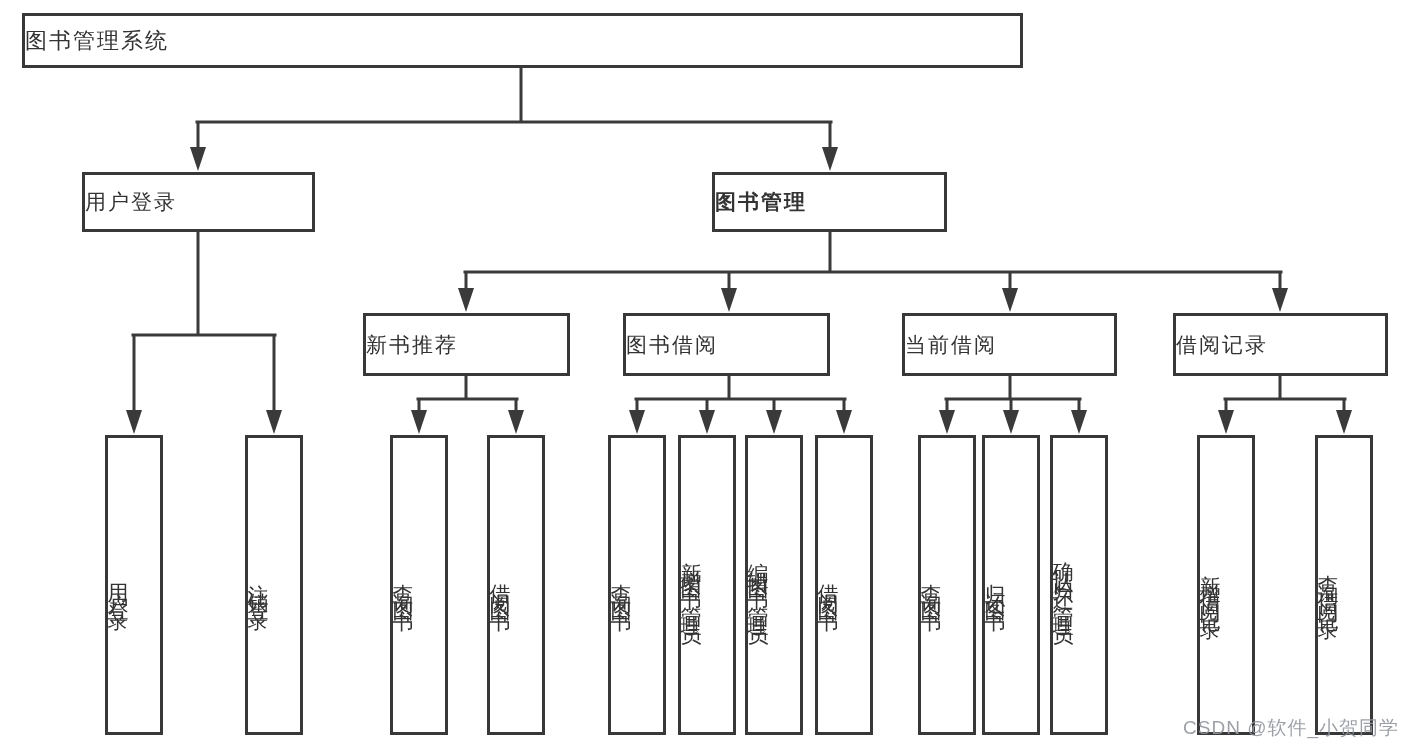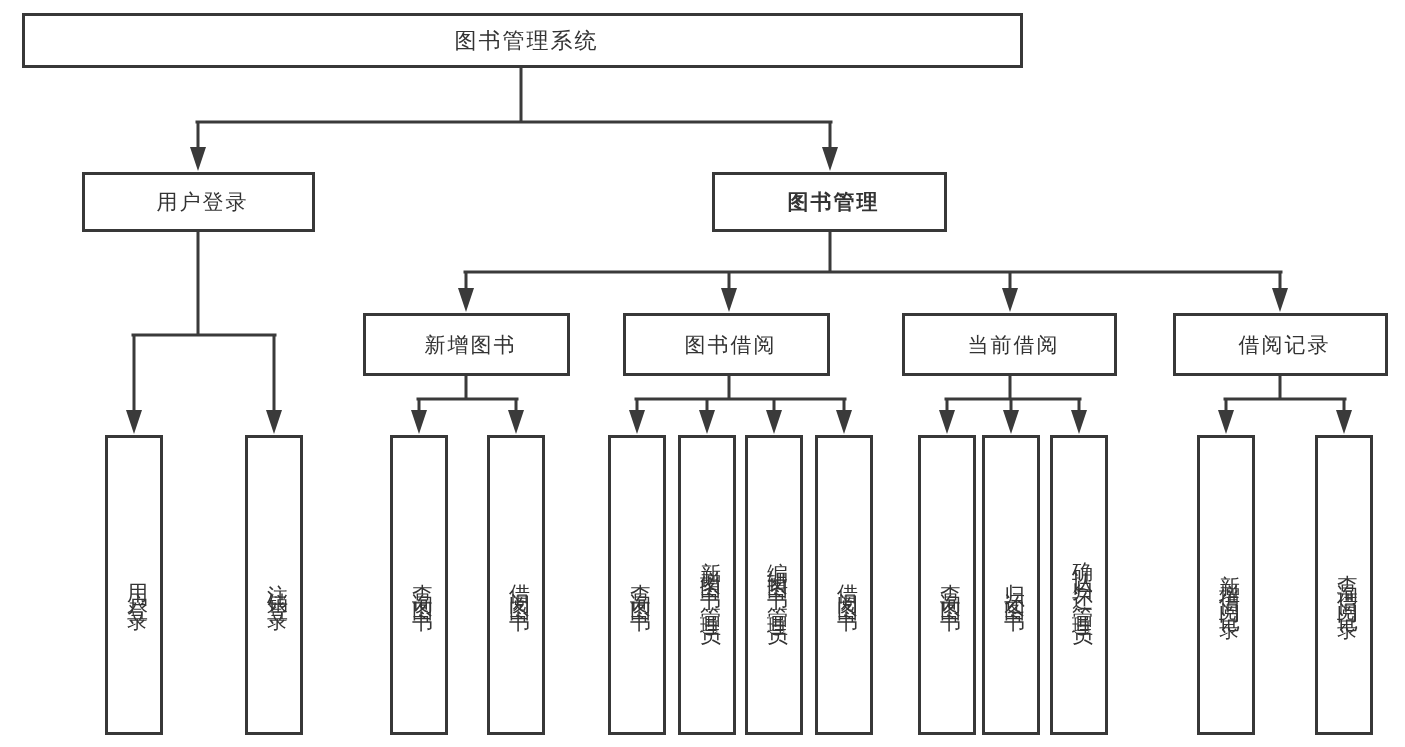--- a/index.html
+++ b/index.html
@@ -18,23 +18,22 @@
     z-index: 1;
   }
   .node {
     position: absolute;
     box-sizing: border-box;
     border: 3px solid #383838;
     background: #ffffff;
     color: #333333;
     display: flex;
     align-items: center;
-    justify-content: center;
+    justify-content: flex-start;
     z-index: 2;
-    padding-left: 8px;
   }
   .node.h span {
     font-size: 21px;
     letter-spacing: 2px;
     white-space: nowrap;
   }
   .node.root span { font-size: 22px; }
   .node.v span {
     writing-mode: vertical-rl;
     text-orientation: mixed;
@@ -106,21 +105,21 @@
   </div>
 
   <div class="node h" style="left:82px; top:172px; width:233px; height:60px;">
     <span>用户登录</span>
   </div>
   <div class="node h" style="left:712px; top:172px; width:235px; height:60px;font-weight:bold;">
     <span>图书管理</span>
   </div>
 
   <div class="node h" style="left:363px; top:313px; width:207px; height:63px;">
-    <span>新增图书</span>
+    <span>新书推荐</span>
   </div>
   <div class="node h" style="left:623px; top:313px; width:207px; height:63px;">
     <span>图书借阅</span>
   </div>
   <div class="node h" style="left:902px; top:313px; width:215px; height:63px;">
     <span>当前借阅</span>
   </div>
   <div class="node h" style="left:1173px; top:313px; width:215px; height:63px;">
     <span>借阅记录</span>
   </div>
@@ -158,14 +157,15 @@
   <div class="node v" style="left:1050px; top:435px; width:58px; height:300px;">
     <span>确认归还（管理员）</span>
   </div>
   <div class="node v" style="left:1197px; top:435px; width:58px; height:300px;">
     <span>新增借阅记录</span>
   </div>
   <div class="node v" style="left:1315px; top:435px; width:58px; height:300px;">
     <span>查询借阅记录</span>
   </div>
 
+  <div class="watermark">CSDN @软件_小贺同学</div>
 
 </div>
 
 </body></html>

